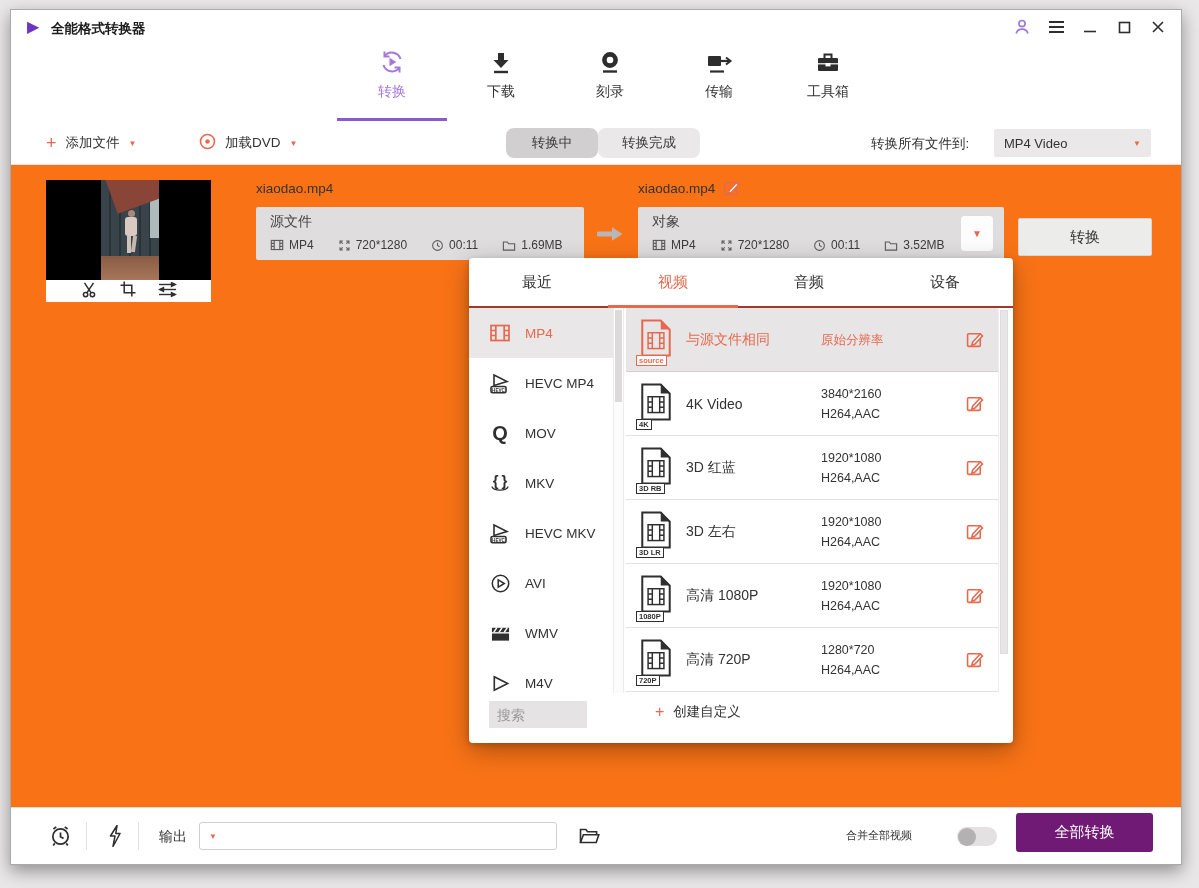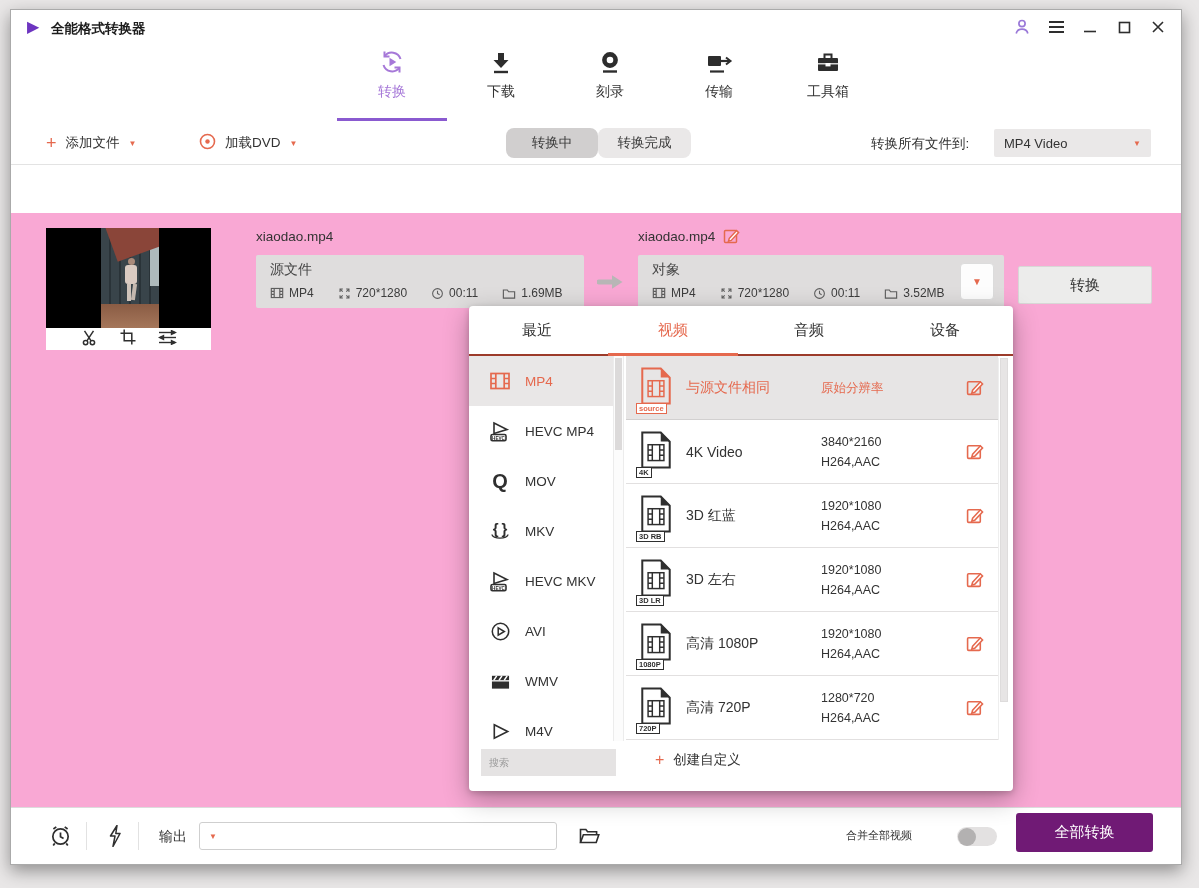--- a/index.html
+++ b/index.html
@@ -41,21 +41,21 @@
   .caret { font-size:8px; color:#e5694e; }
   .seg { position:absolute; top:7px; height:30px; display:flex; align-items:center; justify-content:center; font-size:13.5px; color:#3a3a3a; cursor:pointer;border-radius:8px; }
   .seg.on  { background:#d1cfcf; }
   .seg.off { background:#eae8e8; }
   .convert-to-label { position:absolute; top:14px; font-size:13.5px; color:#333; }
   .format-dd { position:absolute; top:8px; width:157px; height:28px; background:#eae8e8; border-radius:2px;
                display:flex; align-items:center; padding:0 10px; cursor:pointer; }
   .format-dd .val { flex:1; font-size:13px; color:#333; }
 
   
-  .main { position:absolute; left:0; top:155px; right:0; height:644px; background:#f9a8d4;margin-top:48px; }
+  .main { position:absolute; left:0; top:155px; right:0; height:644px; background:#f97316; }
 
   
   .thumb { position:absolute; left:35px; top:15px; width:165px; height:122px; background:#fff; }
   .thumb .video { position:absolute; inset:0 0 22px 0; background:#000; overflow:hidden; }
   .scene { position:absolute; left:55px; top:0; width:58px; height:100px; background:#343d41; overflow:hidden; }
   .scene .glass { position:absolute; inset:0; background:repeating-linear-gradient(90deg,#39444a 0 8px,#2a3338 8px 10px); }
   .scene .sky { position:absolute; right:0; top:6px; width:9px; height:52px; background:#aebabc; }
   .scene .awning { position:absolute; right:-14px; top:-16px; width:64px; height:40px; background:#8a4539; transform:rotate(-20deg); }
   .scene .corner { position:absolute; right:-6px; top:-8px; width:26px; height:20px; background:#181c1e; transform:rotate(-20deg); }
   .scene .deck { position:absolute; left:0; bottom:0; width:100%; height:24px; background:linear-gradient(180deg,#8a5c44,#a5765a); }
@@ -100,22 +100,22 @@
   .fmt-item { height:50px; display:flex; align-items:center; padding-left:19px; gap:13px; cursor:pointer; background:#fff; }
   .fmt-item .ficon { width:24px; display:flex; justify-content:center; color:#2f2f2f; }
   .fmt-item .flabel { font-size:13.5px; color:#333; white-space:nowrap; }
   .fmt-item.selected { background:#e9e7e7; }
   .fmt-item.selected .ficon, .fmt-item.selected .flabel { color:#e5694e; }
 
   .lscroll { position:absolute; left:144px; top:50px; width:11px; height:385px; background:#fcfcfc;
              border-left:1px solid #ececec; border-right:1px solid #ececec; }
   .lscroll .thumb { position:absolute; left:1px; top:2px; width:7px; height:92px; background:#dcdada; cursor:pointer; }
 
-  .search-box { position:absolute; left:12px; top:443px; width:135px; height:27px; background:#e5e3e3; border:none;
-                font-size:10px; color:#555; padding:0 8px; font-family:inherit; outline:none; }
+  .search-box { position:absolute; left:20px; top:443px; width:98px; height:27px; background:#e5e3e3; border:none;
+                font-size:14px; color:#555; padding:0 8px; font-family:inherit; outline:none; }
   .search-box::placeholder { color:#9a9a9a; }
 
   .preset-list { position:absolute; left:157px; top:50px; width:372px; }
   .preset-row { height:64px; display:flex; align-items:center; border-bottom:1px solid #e2e0e0; background:#fff; position:relative; cursor:pointer; }
   .preset-row.selected { background:#e7e5e5; border-bottom:1px solid #d2d0d0; }
   .p-ic { margin-left:14px; width:34px; position:relative; color:#2f2f2f; }
   .preset-row.selected .p-ic { color:#e5694e; }
   .p-badge { position:absolute; left:-4px; bottom:-5px; background:#fff; border:1px solid currentColor;
              font-size:7.5px; font-weight:bold; line-height:9px; padding:0 2px; white-space:nowrap; }
   .p-name { margin-left:12px; width:135px; font-size:14px; color:#333; }
@@ -251,21 +251,21 @@
           <circle cx="8.5" cy="8.5" r="7"></circle>
             <circle cx="8.5" cy="8.5" r="2.2" fill="currentColor" stroke="none"></circle>
         </svg>
       </span>
       <span class="tool-label">加载DVD</span>
       <span class="caret">▼</span>
     </div>
     <div class="seg on" style="left:495px;width:92px;">
         <span>转换中</span>
       </div>
-    <div class="seg off" style="left:587px;width:93px;">
+    <div class="seg off" style="left:587px;width:102px;">
         <span>转换完成</span>
       </div>
     <span class="convert-to-label" style="left:860px;">转换所有文件到:</span>
     <div class="format-dd" style="left:983px;">
       <span class="val">MP4 Video</span>
       <span class="caret">▼</span>
     </div>
   </div>
 
   <div class="main">

